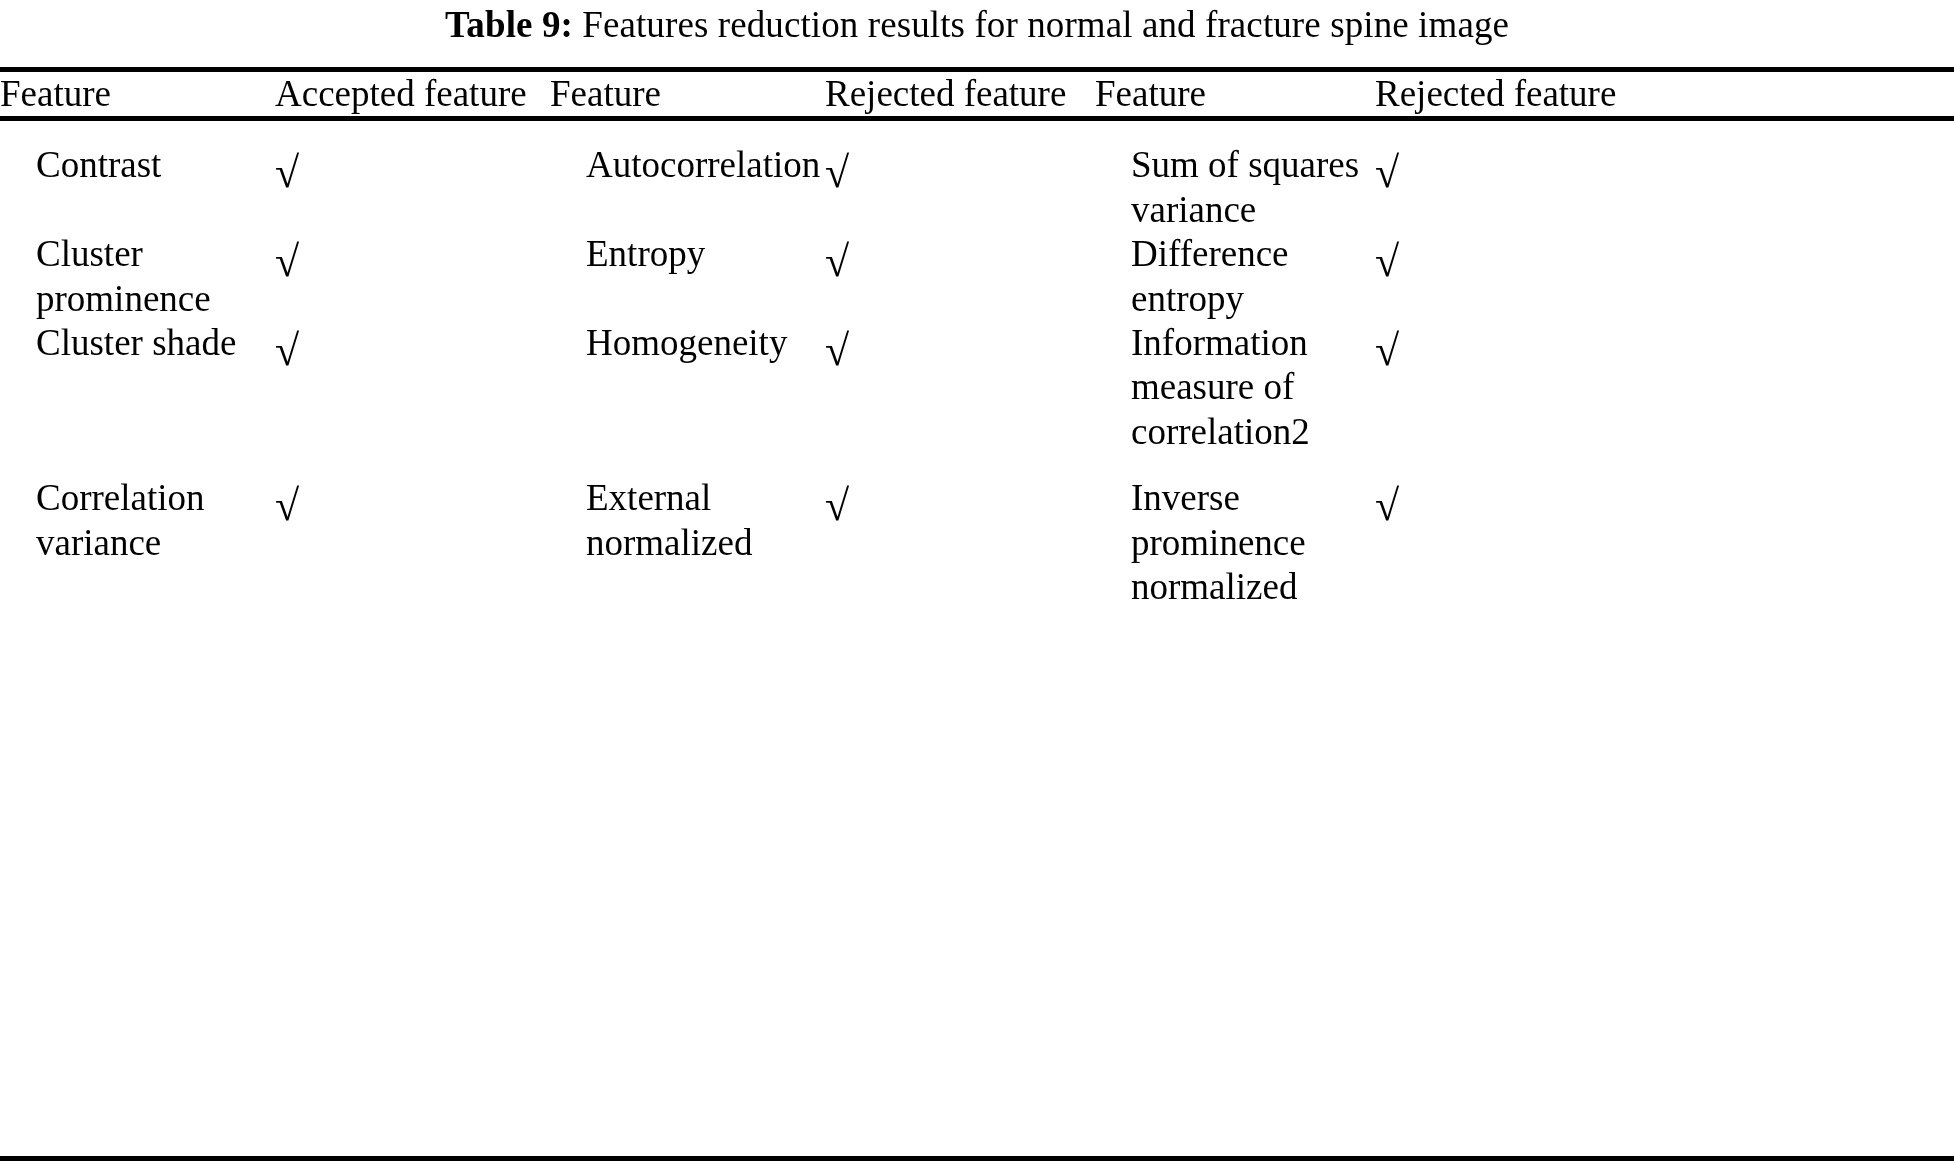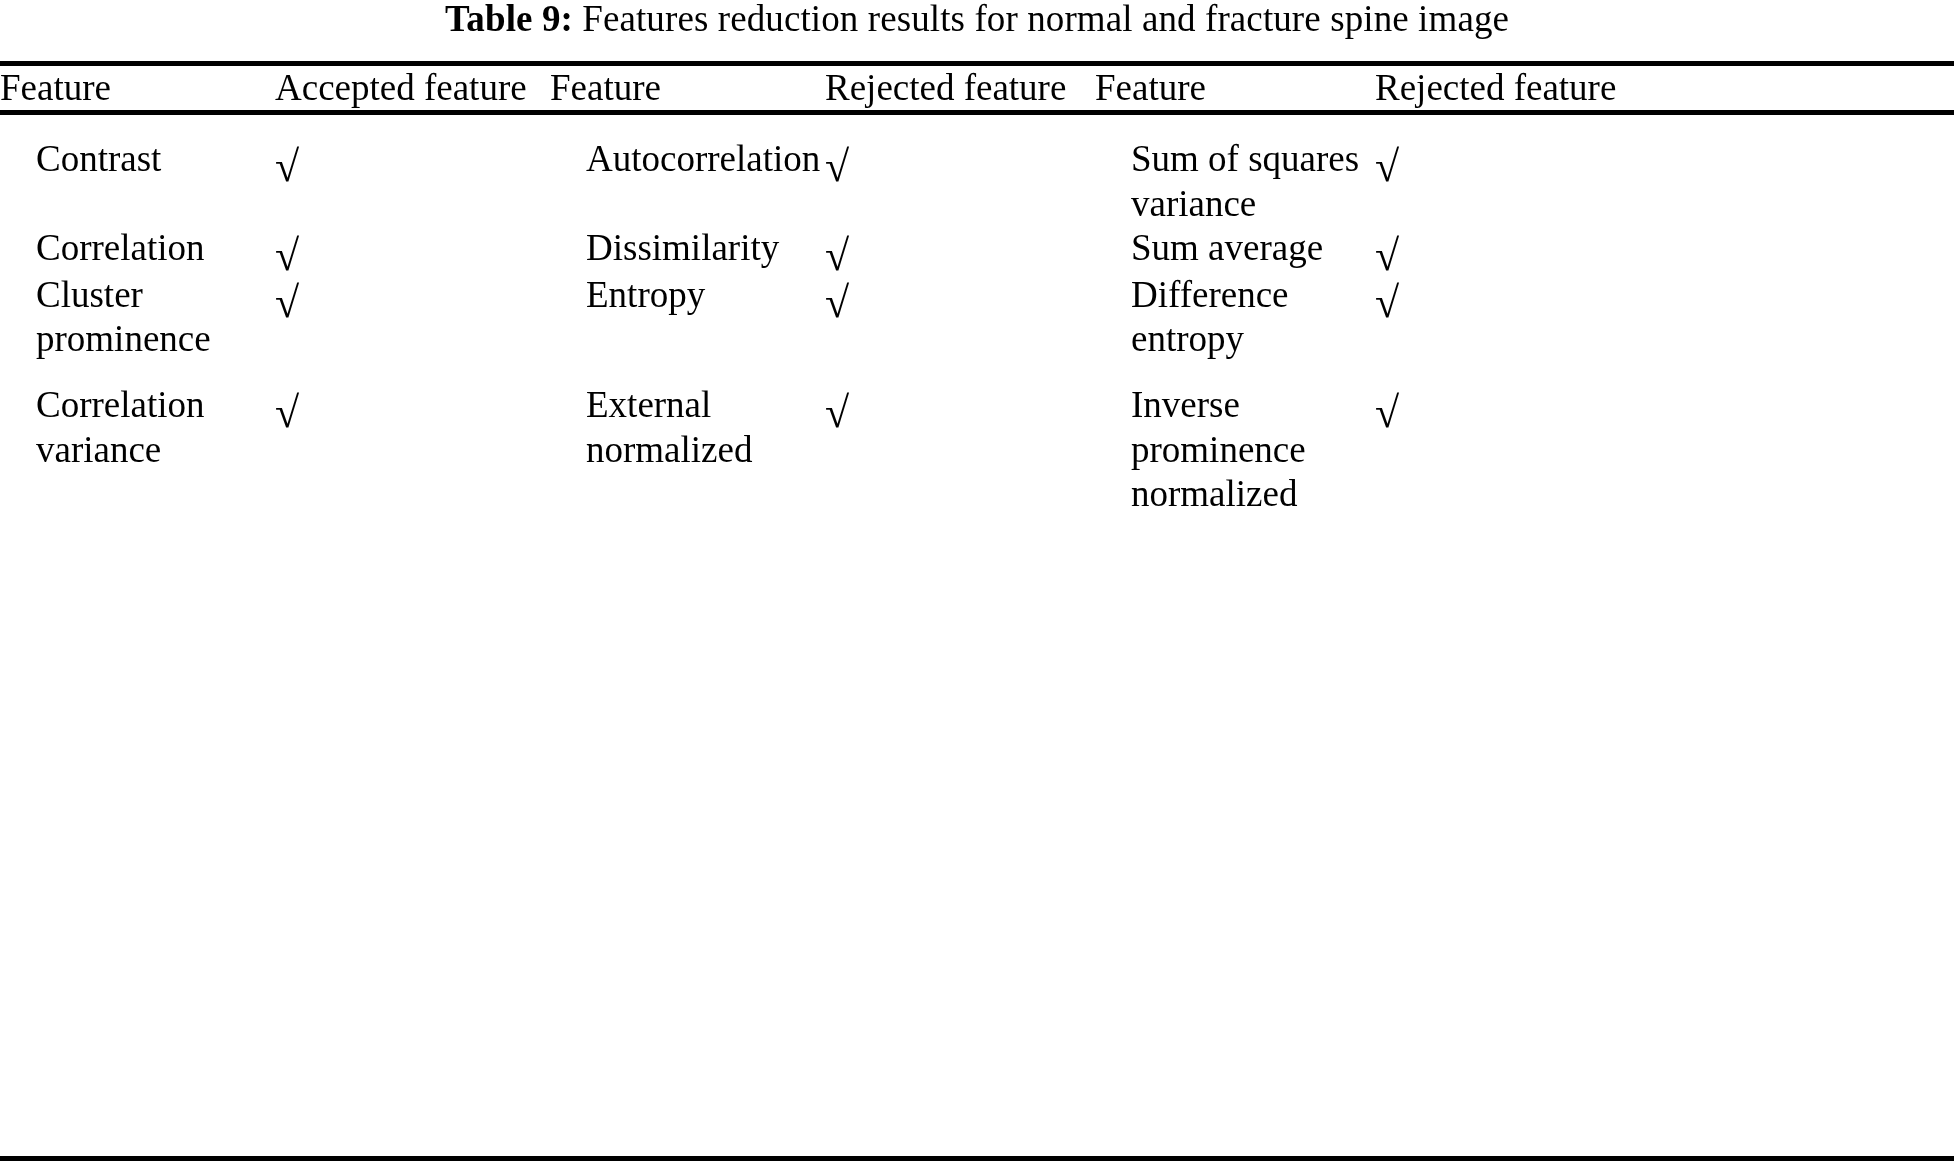--- a/index.html
+++ b/index.html
@@ -20,20 +20,21 @@
     width: 1954px;
     height: 1171px;
     box-sizing: border-box;
   }
 
   
   .caption {
     text-align: center;
     font-size: 37px;
     line-height: 1.0;
+    padding-top: 6px;
     letter-spacing: 0.1px;
     white-space: nowrap;
   }
   .caption .cap-label {
     font-weight: bold;
   }
   .caption .cap-text {
     font-weight: normal;
   }
 
@@ -168,51 +169,51 @@
         <td>
             <span class="feat">Autocorrelation</span>
           </td>
         <td><span class="mark">√</span></td>
         <td>
             <span class="feat">Sum of squares variance</span>
           </td>
         <td><span class="mark">√</span></td>
       </tr>
 
-      <tr>
-        <td>
-            <span class="feat">Correlation</span>
-          </td>
-        <td><span class="mark">√</span></td>
-        <td>
-            <span class="feat">Dissimilarity</span>
-          </td>
-        <td><span class="mark">√</span></td>
-        <td>
-            <span class="feat">Sum average</span>
-          </td>
-        <td><span class="mark">√</span></td>
-      </tr>
 
 
       <tr>
         <td>
             <span class="feat">Cluster prominence</span>
           </td>
         <td><span class="mark">√</span></td>
         <td>
             <span class="feat">Entropy</span>
           </td>
         <td><span class="mark">√</span></td>
         <td>
             <span class="feat">Difference entropy</span>
           </td>
         <td><span class="mark">√</span></td>
       </tr>
 
+      <tr>
+        <td>
+            <span class="feat">Cluster shade</span>
+          </td>
+        <td><span class="mark">√</span></td>
+        <td>
+            <span class="feat">Homogeneity</span>
+          </td>
+        <td><span class="mark">√</span></td>
+        <td>
+            <span class="feat">Information measure of correlation2</span>
+          </td>
+        <td><span class="mark">√</span></td>
+      </tr>
 
       <tr class="spacer-row">
         <td></td>
           <td></td>
           <td></td>
         <td></td>
           <td></td>
           <td></td>
       </tr>
 

